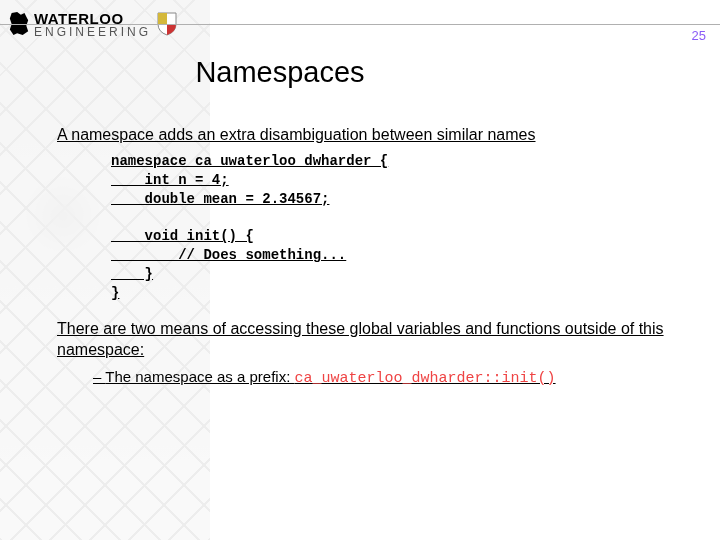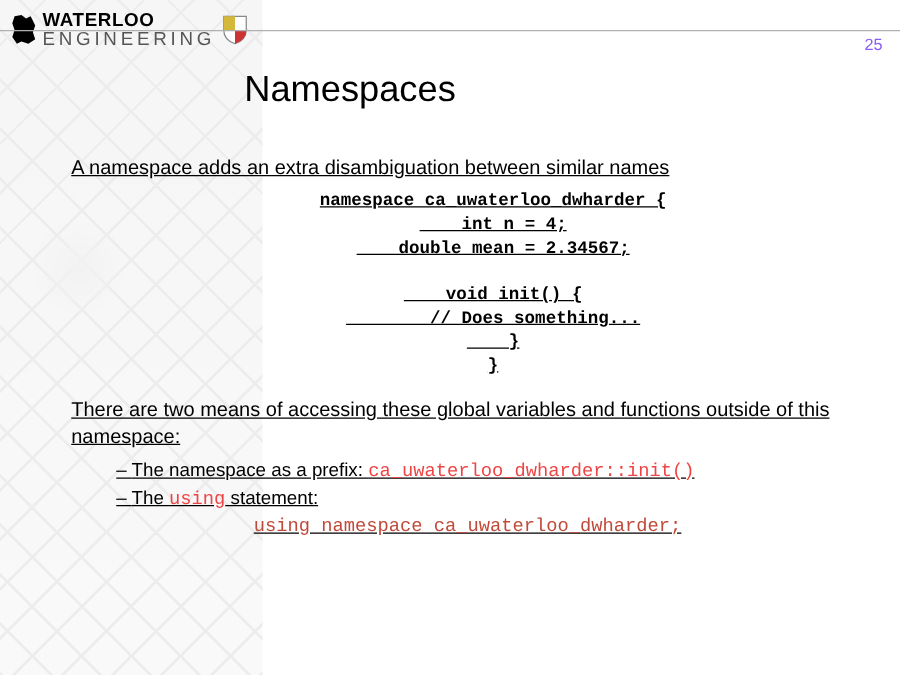--- a/index.html
+++ b/index.html
@@ -31,21 +31,21 @@
     align-items: center;
   }
   .logo {
     display: flex;
     align-items: center;
     padding-left: 8px;
     gap: 4px;
   }
   .logo-text { display: flex; flex-direction: column; line-height: 1; }
   .logo-w { font-weight: 700; font-size: 15px; letter-spacing: 0.5px; color: #000; }
-  .logo-e { font-weight: 400; font-size: 15px; letter-spacing: 3px; color: #555; }
+  .logo-e { font-weight: 400; font-size: 12px; letter-spacing: 3px; color: #555; }
   .lion { width: 22px; height: 26px; }
   .shield { width: 20px; height: 24px; margin-left: 2px; }
   .doc-title {
     position: absolute;
     left: 0; right: 0;
     top: 6px;
     text-align: center;
     font-size: 14px;
     color: #606060;
   }
@@ -79,21 +79,20 @@
     text-decoration: underline;
   }
   .para { margin-bottom: 6px; }
   pre.code {
     font-family: "Courier New", Courier, monospace;
     font-size: 14px;
     font-weight: 700;
     white-space: pre;
     margin: 2px 0 16px 54px;
     line-height: 1.35;
-    text-align: center;
   }
   .second { margin-top: 12px; }
   ul.sub {
     list-style: none;
     margin: 6px 0 0 36px;
     font-size: 15px;
   }
   ul.sub li { margin-bottom: 2px; }
   ul.sub li::before { content: "–  "; }
   .mono { font-family: "Courier New", Courier, monospace; color: #ef4444; font-size: 15px; text-align: right; }
@@ -143,18 +142,14 @@
         // Does something...
     }
 }</pre>
 
   <p class="para second">There are two means of accessing these global variables and functions outside of this namespace:</p>
 
   <ul class="sub">
     <li>
       <span>The namespace as a prefix:   </span><span class="mono">ca_uwaterloo_dwharder::init()</span>
     </li>
-    <li>
-      <span>The </span><span class="mono">using</span><span> statement:</span>
-      <span class="mono-block">using namespace ca_uwaterloo_dwharder;</span>
-    </li>
   </ul>
 </div>
 
 </body></html>

